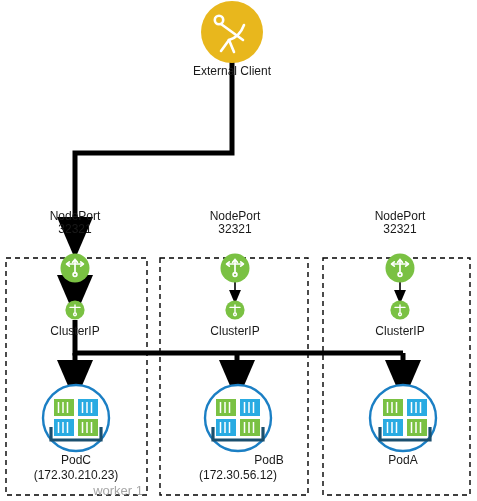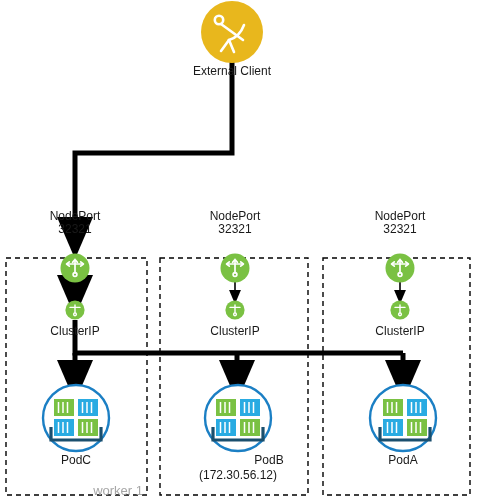--- a/index.html
+++ b/index.html
@@ -182,19 +182,20 @@
   <div class="lbl center" style="left:235px;top:210px;">NodePort</div>
   <div class="lbl center" style="left:235px;top:223px;">32321</div>
   <div class="lbl center" style="left:400px;top:210px;">NodePort</div>
   <div class="lbl center" style="left:400px;top:223px;">32321</div>
 
   <div class="lbl center" style="left:75px;top:325px;">ClusterIP</div>
   <div class="lbl center" style="left:235px;top:325px;">ClusterIP</div>
   <div class="lbl center" style="left:400px;top:325px;">ClusterIP</div>
 
   <div class="lbl center" style="left:76px;top:454px;">PodC</div>
+  <div class="lbl center" style="left:76px;top:469px;">(172.30.210.23)</div>
   <div class="lbl center" style="left:238px;top:454px;margin-left:31px;">PodB</div>
   <div class="lbl center" style="left:238px;top:469px;text-align:center;">(172.30.56.12)</div>
   <div class="lbl center" style="left:403px;top:454px;">PodA</div>
 
   <div class="worker-tag" style="left:60px;top:483px;width:83px;">worker 1</div>
 
 </div>
 
 </body></html>

